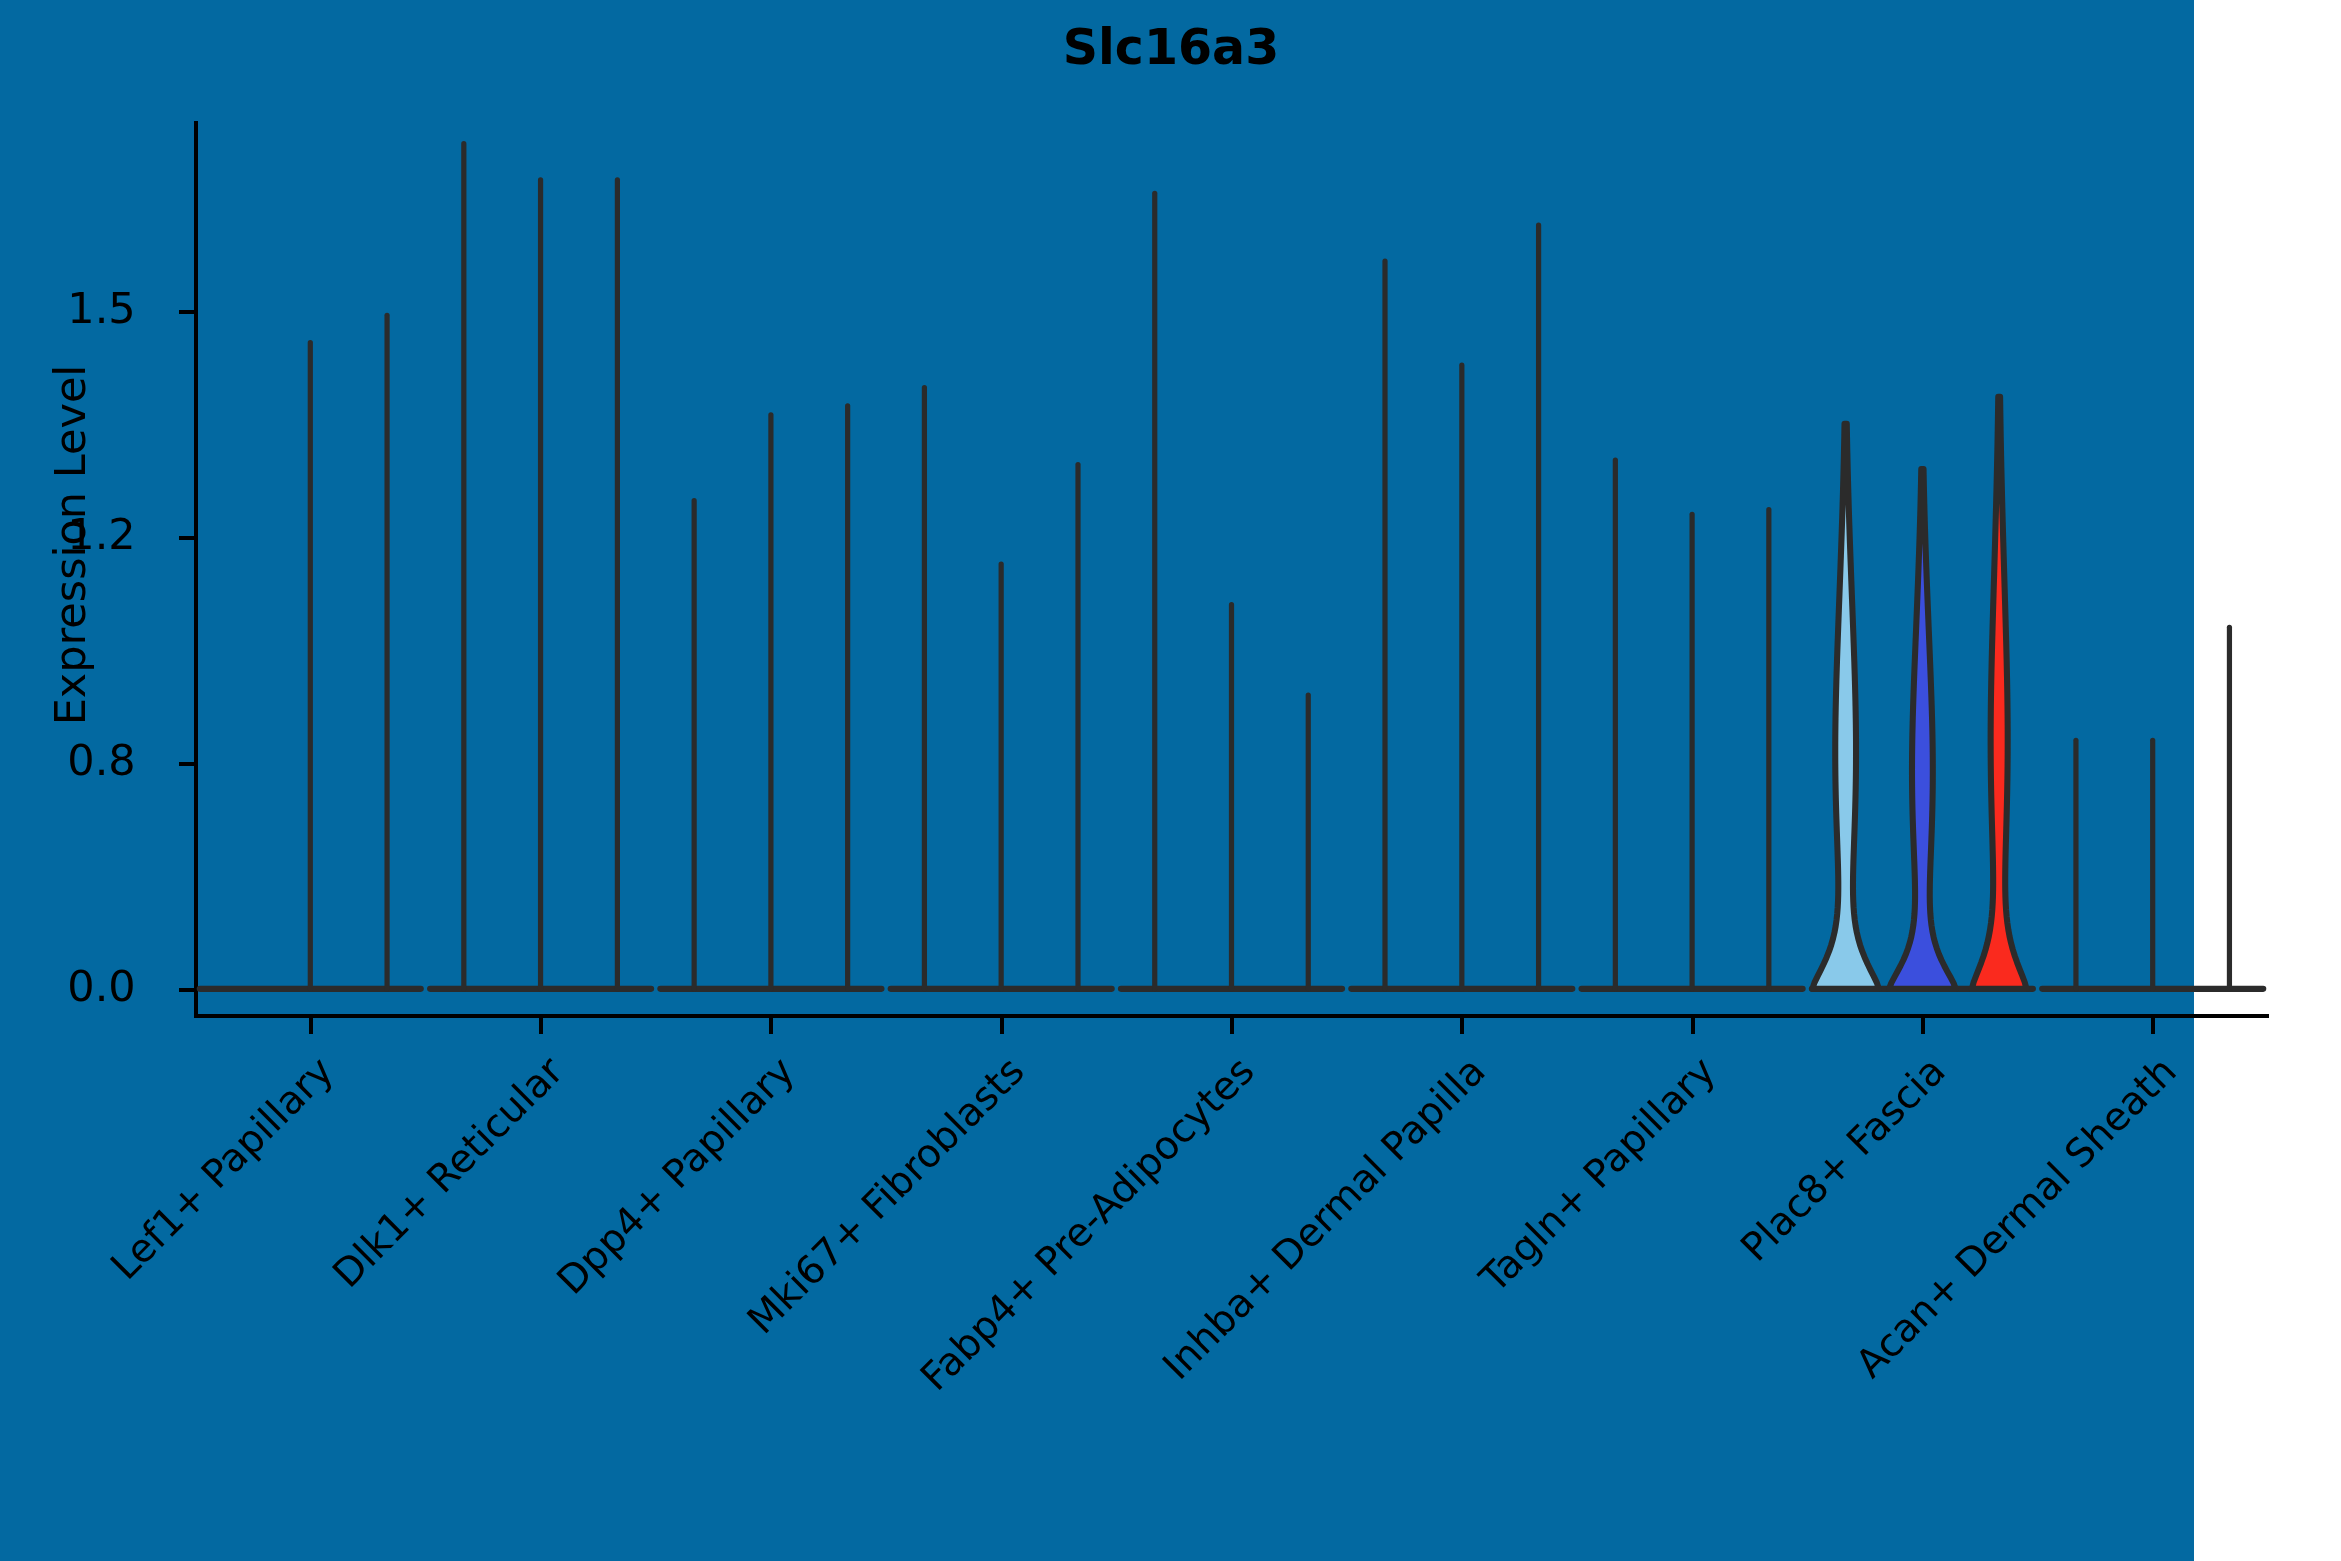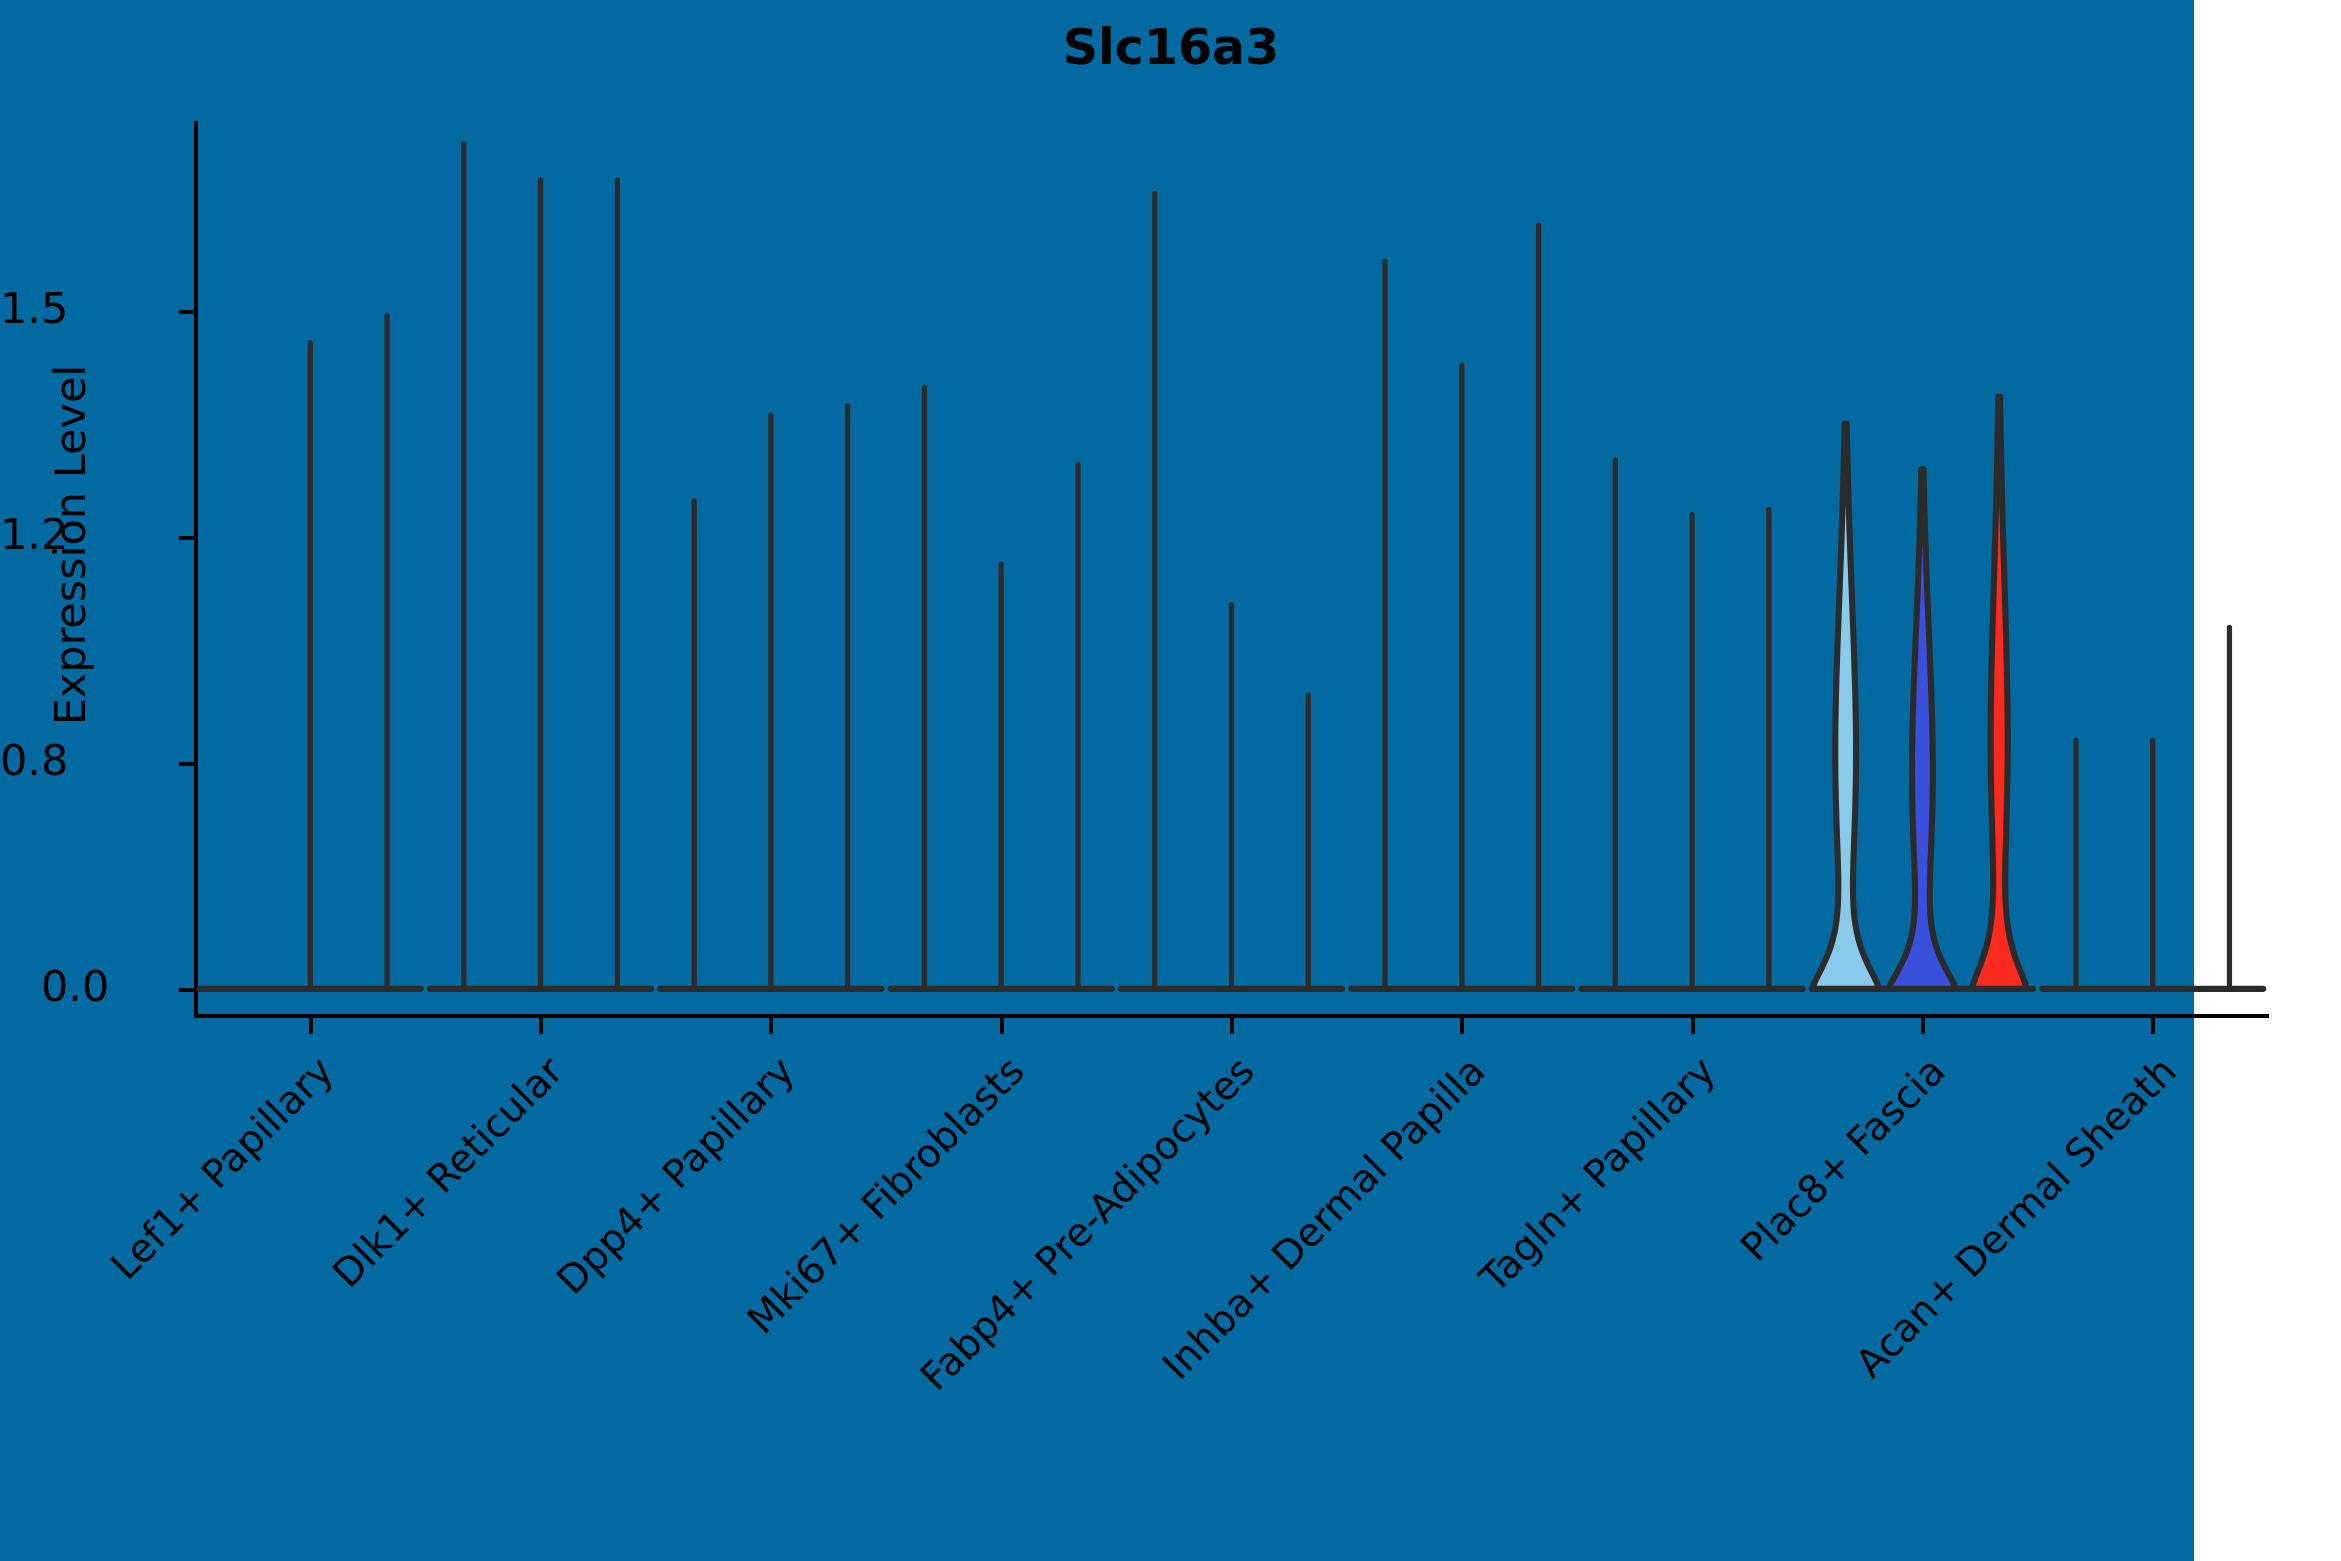--- a/index.html
+++ b/index.html
@@ -18,21 +18,21 @@
     width:486px; text-align:center;
     font-size:43px;
     transform:rotate(-90deg);
     transform-origin:50% 50%;
   }
   
   #spine-left{position:absolute;left:194px;top:121px;width:4.3px;height:895px;background:#000;}
   #spine-bottom{position:absolute;left:194px;top:1014px;width:2075px;height:4.3px;background:#000;}
 
   .ytick-mark{position:absolute;width:15.6px;height:4.3px;background:#000;left:179px;}
-  .ytick-wrap{position:absolute;left:0;width:173px;text-align:left;font-size:43px;}
+  .ytick-wrap{position:absolute;left:15px;width:173px;text-align:center;font-size:43px;}
 
   .xtick-mark{position:absolute;width:3.5px;height:15.6px;background:#000;top:1018px;}
   .xtick-label{
     position:absolute;
     font-size:39px;white-space:nowrap;
     transform:rotate(-45deg);
     transform-origin:right top;
     text-align:right;
   }
 
@@ -45,21 +45,21 @@
 
   <div id="title">Slc16a3</div>
 
   <div id="ylabel">Expression Level</div>
 
   <div id="spine-left"></div>
   <div id="spine-bottom"></div>
 
   <div id="ytick-layer">
       <div class="ytick-mark" style="top: 988px;"></div>
-      <div class="ytick-wrap" style="top: 961px; padding-right: 22.6px; margin-left: 41px;">0.0</div>
+      <div class="ytick-wrap" style="top: 961px; padding-right: 22.6px;">0.0</div>
       <div class="ytick-mark" style="top: 762px;"></div>
       <div class="ytick-wrap" style="top: 735px; padding-right: 22.6px;">0.8</div>
       <div class="ytick-mark" style="top: 536px;"></div>
       <div class="ytick-wrap" style="top: 509px; padding-right: 22.6px;">1.2</div>
       <div class="ytick-mark" style="top: 310px;"></div>
       <div class="ytick-wrap" style="top: 283px; padding-right: 22.6px;">1.5</div>
     </div>
   <div id="xtick-layer">
       <div class="xtick-mark" style="left: 309px;"></div>
       <div class="xtick-label" style="left: -557px; top: 1048px; width: 867px;">Lef1+ Papillary</div>

